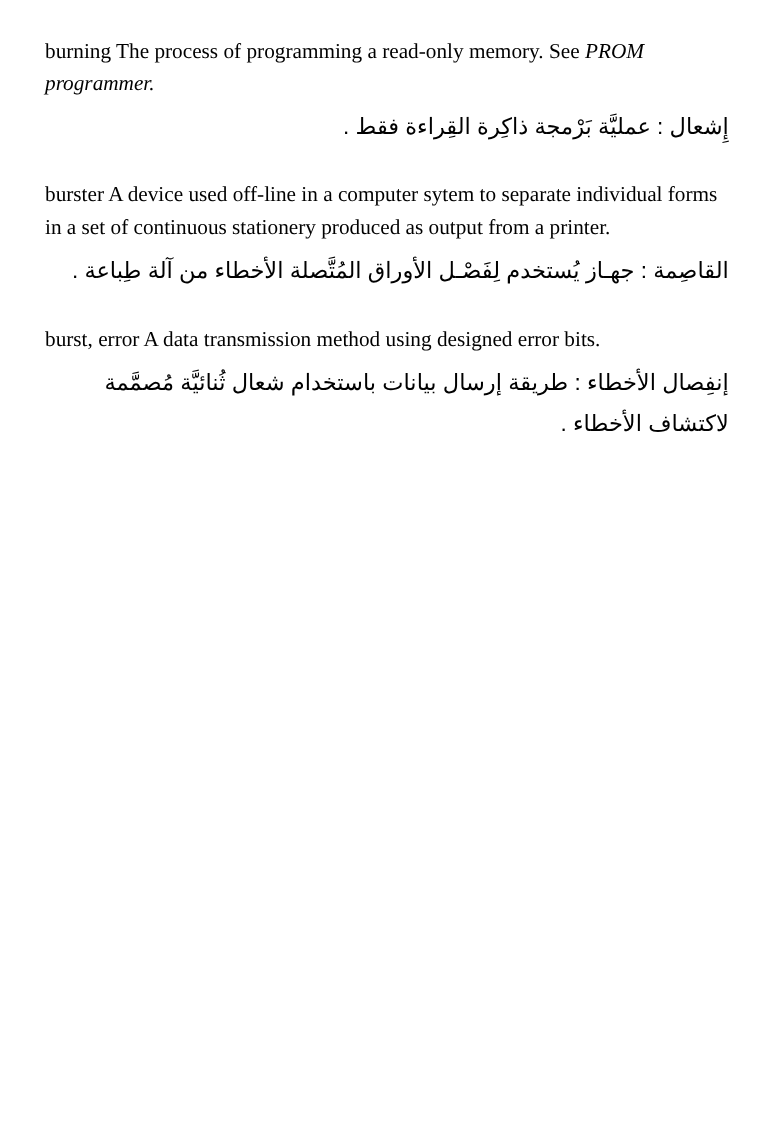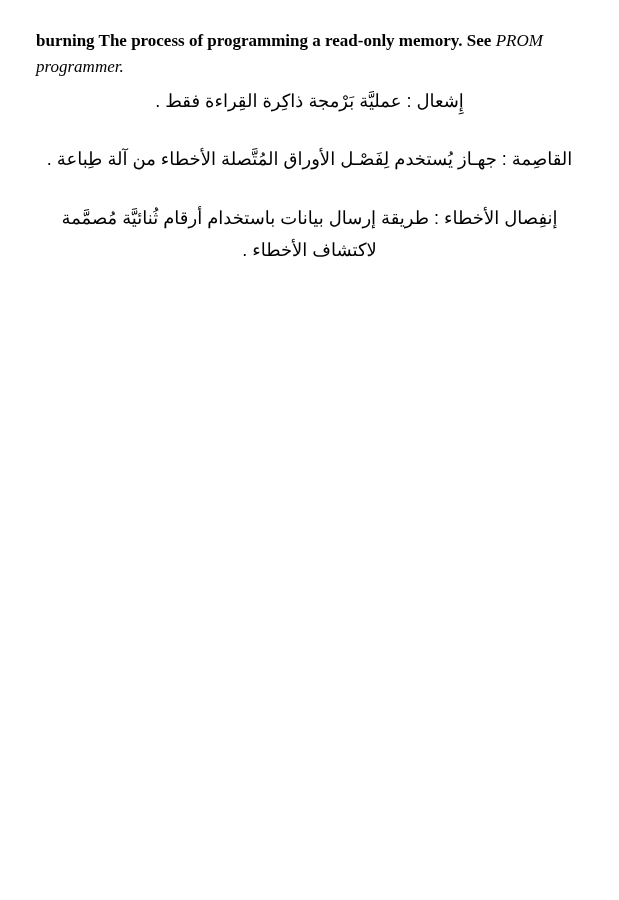--- a/index.html
+++ b/index.html
@@ -13,35 +13,34 @@
       min-height: 900px;
       background-color: #ffffff;
       font-family: 'Times New Roman', Times, serif;
       font-size: 17px;
       line-height: 1.5;
       color: #000000;
       padding: 28px 36px 28px 36px;
     }
 
     .entry-term {
-      font-weight: bold;
+      font-weight: normal;
     }
 
     .entry-definition {
       display: inline;
-      font-weight: bold;
     }
 
     .italic {
       font-style: italic;
     }
 
     .arabic {
       direction: rtl;
-      text-align: center;
+      text-align: right;
       font-size: 18px;
       line-height: 1.8;
       margin-top: 6px;
       font-family: 'Traditional Arabic', 'Arial', serif;
     }
 
     .entry-block {
       margin-bottom: 26px;
     }
   </style>
@@ -52,18 +51,24 @@
   <div>
     <span class="entry-term">burning</span><span class="entry-definition">  The process of programming a read-only memory. See </span><span class="italic">PROM programmer.</span>
   </div>
   <div class="arabic">إِشعال : عمليَّة بَرْمجة ذاكِرة القِراءة فقط .</div>
 </div>
 
 <div class="entry-block">
 </div>
 
 <div class="entry-block">
+  <div>
+    <span class="entry-term">burster</span><span class="entry-definition">  A device used off-line in a computer sytem to separate individual forms in a set of continuous stationery produced as output from a printer.</span>
+  </div>
   <div class="arabic">القاصِمة : جهـاز يُستخدم لِفَصْـل الأوراق المُتَّصلة الأخطاء من آلة طِباعة .</div>
 </div>
 
 <div class="entry-block">
-  <div class="arabic">إنفِصال الأخطاء : طريقة إرسال بيانات باستخدام أرقام ثُنائيَّة مُصمَّمة لاكتشاف الأخطاء .</div>
+  <div>
+    <span class="entry-term">burst,  error</span><span class="entry-definition">  A data transmission method using designed error bits.</span>
+  </div>
+  <div class="arabic">إنفِصال الأخطاء : طريقة إرسال بيانات باستخدام شعال ثُنائيَّة مُصمَّمة لاكتشاف الأخطاء .</div>
 </div>
 
 </body></html>

